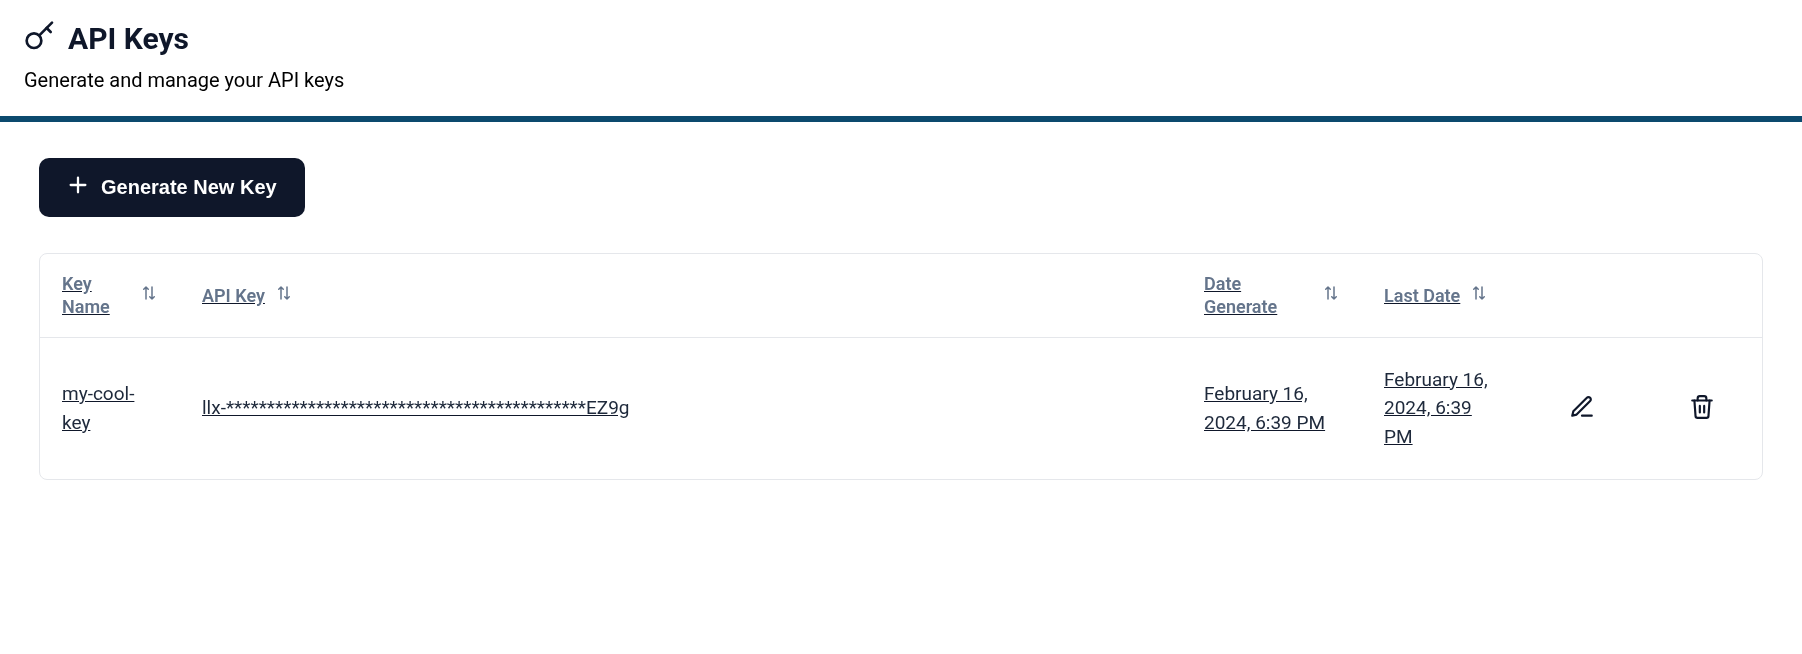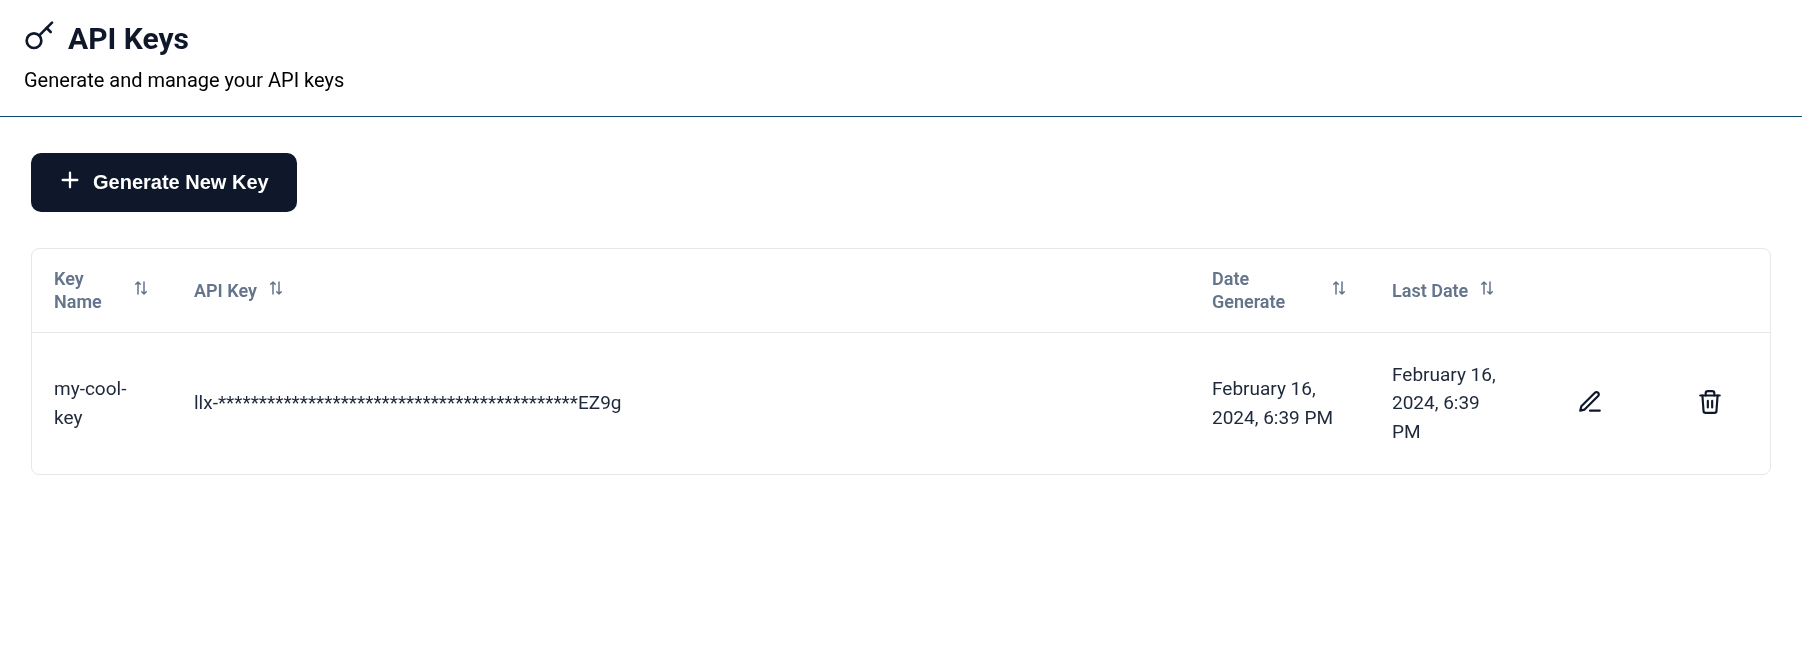--- a/index.html
+++ b/index.html
@@ -10,21 +10,21 @@
     body {
       font-family: -apple-system, BlinkMacSystemFont, "Segoe UI", Roboto, Helvetica, Arial, sans-serif;
       background: #ffffff;
       color: #0f172a;
     }
     .page {
       width: 100%;
     }
     .header {
       padding: 20px 24px 24px 24px;
-      border-bottom: 1px solid #0c4a6e;
+      border-bottom: 6px solid #0c4a6e;
     }
     .title-row {
       display: flex;
       align-items: center;
       gap: 12px;
       margin-bottom: 12px;
     }
     .title-row h1 {
       font-size: 30px;
       font-weight: 700;
@@ -34,21 +34,22 @@
       width: 32px;
       height: 32px;
       stroke: #0f172a;
     }
     .subtitle {
       font-size: 20px;
       color: #000000;
       font-weight: 400;
     }
     .content {
-      padding: 36px 31px;
+      padding: 36px 39px;
+      text-decoration: underline;
     }
     .generate-btn {
       display: inline-flex;
       align-items: center;
       gap: 12px;
       background: #0f172a;
       color: #ffffff;
       border: none;
       border-radius: 10px;
       padding: 16px 28px;

